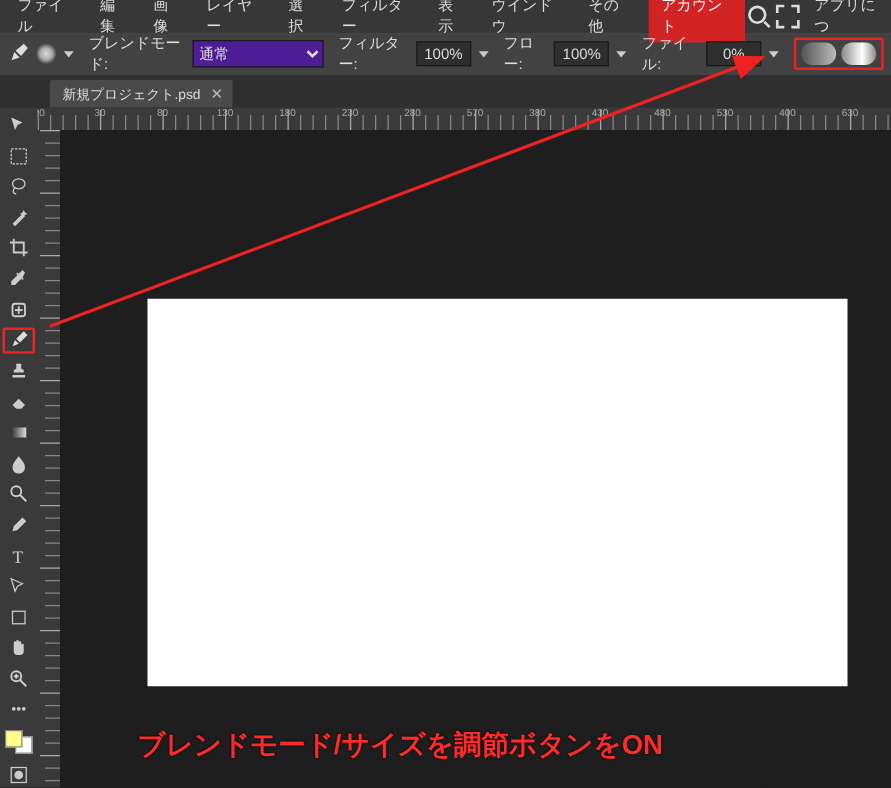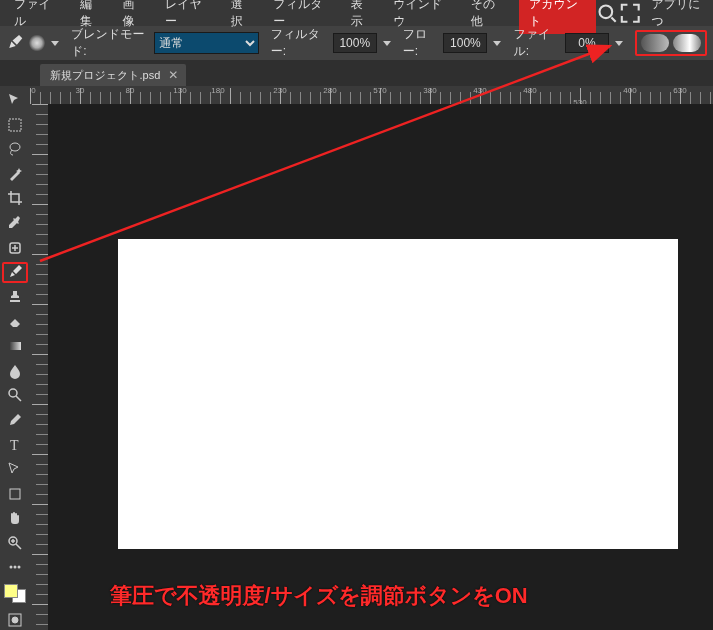--- a/index.html
+++ b/index.html
@@ -59,21 +59,21 @@
     display:flex;align-items:center;justify-content:center;
   }
   .optbar .brush-dot {
     width: 18px; height: 18px; border-radius: 50%;
     background: radial-gradient(circle,#ddd 0%,#aaa 40%,transparent 70%);
   }
   .optbar .tri {
     width:0;height:0;border-left:4px solid transparent;border-right:4px solid transparent;border-top:5px solid #ccc;
   }
   .optbar select {
-    background:#0c4a6e;color:#ddd;border:1px solid #1a1a1a;height:22px;font-size:12px;width:120px;
+    background:#4c1d95;color:#ddd;border:1px solid #1a1a1a;height:22px;font-size:12px;width:120px;
   }
   .optbar .field {
     background:#2e2e2e;border:1px solid #1a1a1a;height:20px;padding:0 4px;min-width:44px;
     display:flex;align-items:center;justify-content:center;
   }
   .optbar .lbl { margin-left:6px; }
   .optbar .press-group {
     display:flex;gap:4px;padding:2px 4px;border:2px solid #e22;border-radius:2px;
   }
   .press-btn {
@@ -366,21 +366,21 @@
         <div class="tick" style="left: 120px;"></div>
         <div class="tick" style="left: 130px;"></div>
         <div class="tick" style="left: 140px;"></div>
         <div class="tick major" style="left: 150px;"></div>
         <div class="num" style="left: 150px;">130</div>
         <div class="tick" style="left: 160px;"></div>
         <div class="tick" style="left: 170px;"></div>
         <div class="tick" style="left: 180px;"></div>
         <div class="tick" style="left: 190px;"></div>
         <div class="tick major" style="left: 200px;"></div>
-        <div class="num" style="left: 188px;">180</div>
+        <div class="num" style="left: 200px;">180</div>
         <div class="tick" style="left: 210px;"></div>
         <div class="tick" style="left: 220px;"></div>
         <div class="tick" style="left: 230px;"></div>
         <div class="tick" style="left: 240px;"></div>
         <div class="tick major" style="left: 250px;"></div>
         <div class="num" style="left: 250px;">230</div>
         <div class="tick" style="left: 260px;"></div>
         <div class="tick" style="left: 270px;"></div>
         <div class="tick" style="left: 280px;"></div>
         <div class="tick" style="left: 290px;"></div>
@@ -408,21 +408,21 @@
         <div class="tick" style="left: 470px;"></div>
         <div class="tick" style="left: 480px;"></div>
         <div class="tick" style="left: 490px;"></div>
         <div class="tick major" style="left: 500px;"></div>
         <div class="num" style="left: 500px;">480</div>
         <div class="tick" style="left: 510px;"></div>
         <div class="tick" style="left: 520px;"></div>
         <div class="tick" style="left: 530px;"></div>
         <div class="tick" style="left: 540px;"></div>
         <div class="tick major" style="left: 550px;"></div>
-        <div class="num" style="left: 550px; margin-top: 12px;">530</div>
+        <div class="num" style="left: 550px;">530</div>
         <div class="tick" style="left: 560px;"></div>
         <div class="tick" style="left: 570px;"></div>
         <div class="tick" style="left: 580px;"></div>
         <div class="tick" style="left: 590px;"></div>
         <div class="tick major" style="left: 600px;"></div>
         <div class="num" style="left: 600px;">400</div>
         <div class="tick" style="left: 610px;"></div>
         <div class="tick" style="left: 620px;"></div>
         <div class="tick" style="left: 630px;"></div>
         <div class="tick" style="left: 640px;"></div>
@@ -499,14 +499,14 @@
 <svg class="arrow" style="left:30px;top:36px;width:600px;height:250px">
   <defs>
       <marker id="ah" markerWidth="10" markerHeight="8" refX="9" refY="4" orient="auto">
         <path d="M0 0L10 4L0 8z" fill="#e22"></path>
       </marker>
     </defs>
   <line x1="10" y1="225" x2="580" y2="10" stroke="#e22" stroke-width="2.5" marker-end="url(#ah)"></line>
 </svg>
 
 <div class="annotation">
-  <div class="line2">筆圧で不透明度/サイズを調節ボタンをON</div>
+  <div class="line2">ブレンドモード/サイズを調節ボタンをON</div>
 </div>
 
 </body></html>

